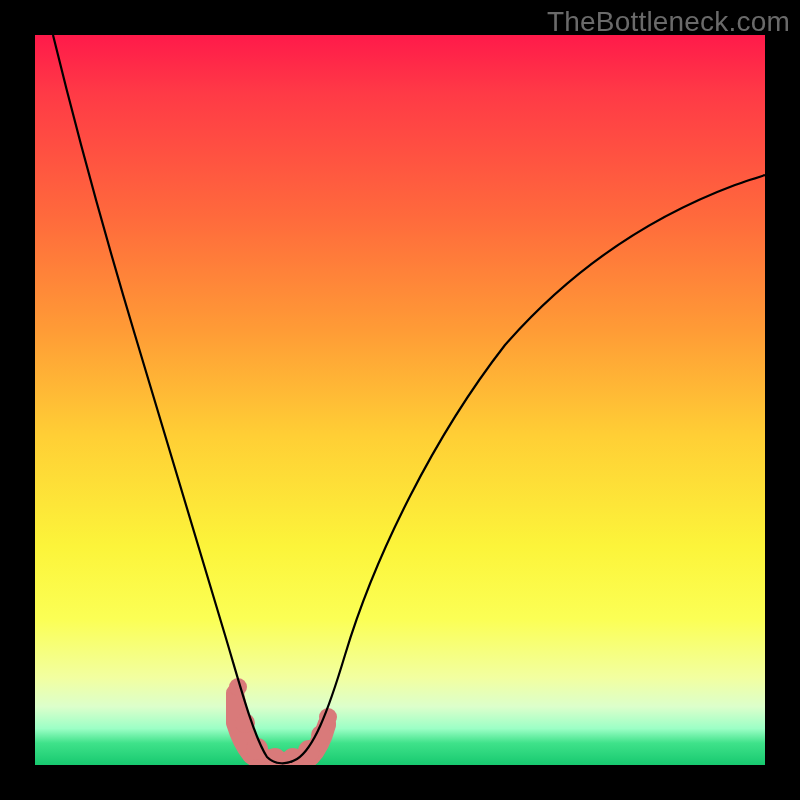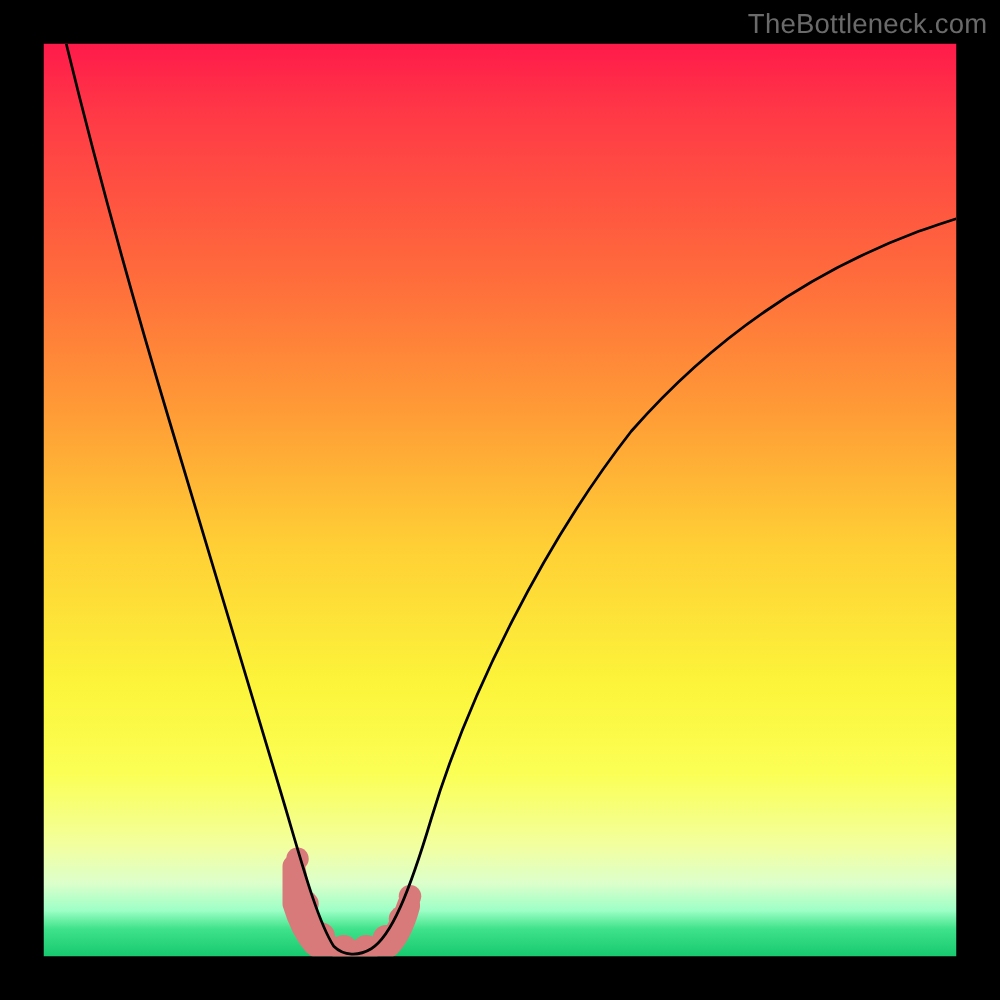--- a/index.html
+++ b/index.html
@@ -40,21 +40,21 @@
       #9cffc6 95%,
       #3fe28a 97%,
       #17c96f 100%
     );
   }
   .watermark {
     position: absolute;
     top: 6px;
     right: 10px;
     color: #6a6a6a;
-    font-size: 22px;
+    font-size: 28px;
     letter-spacing: 0.2px;
     user-select: none;
   }
   svg.curve {
     position: absolute;
     left: 0;
     top: 0;
     width: 730px;
     height: 730px;
     pointer-events: none;

